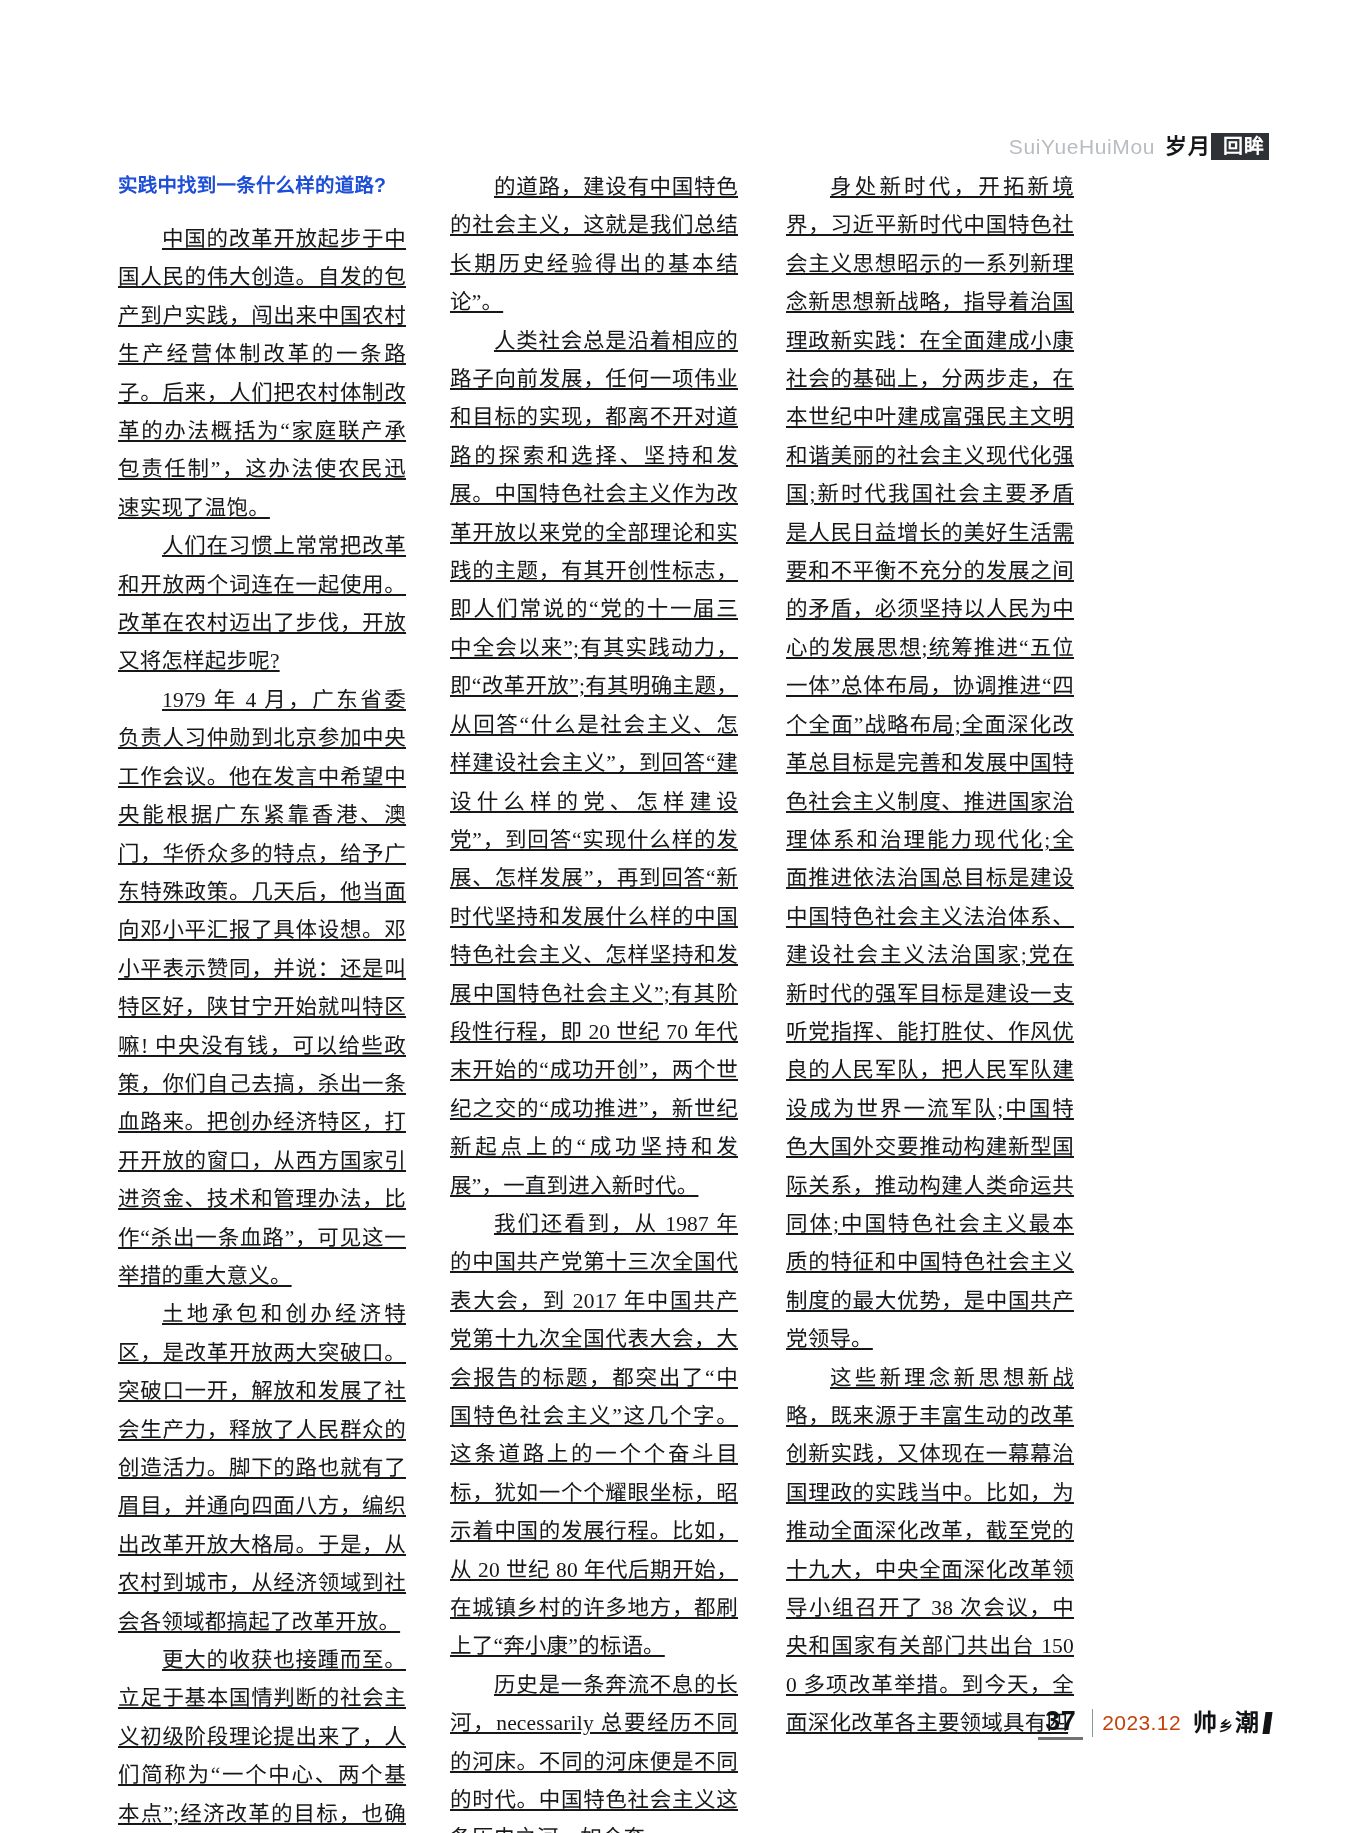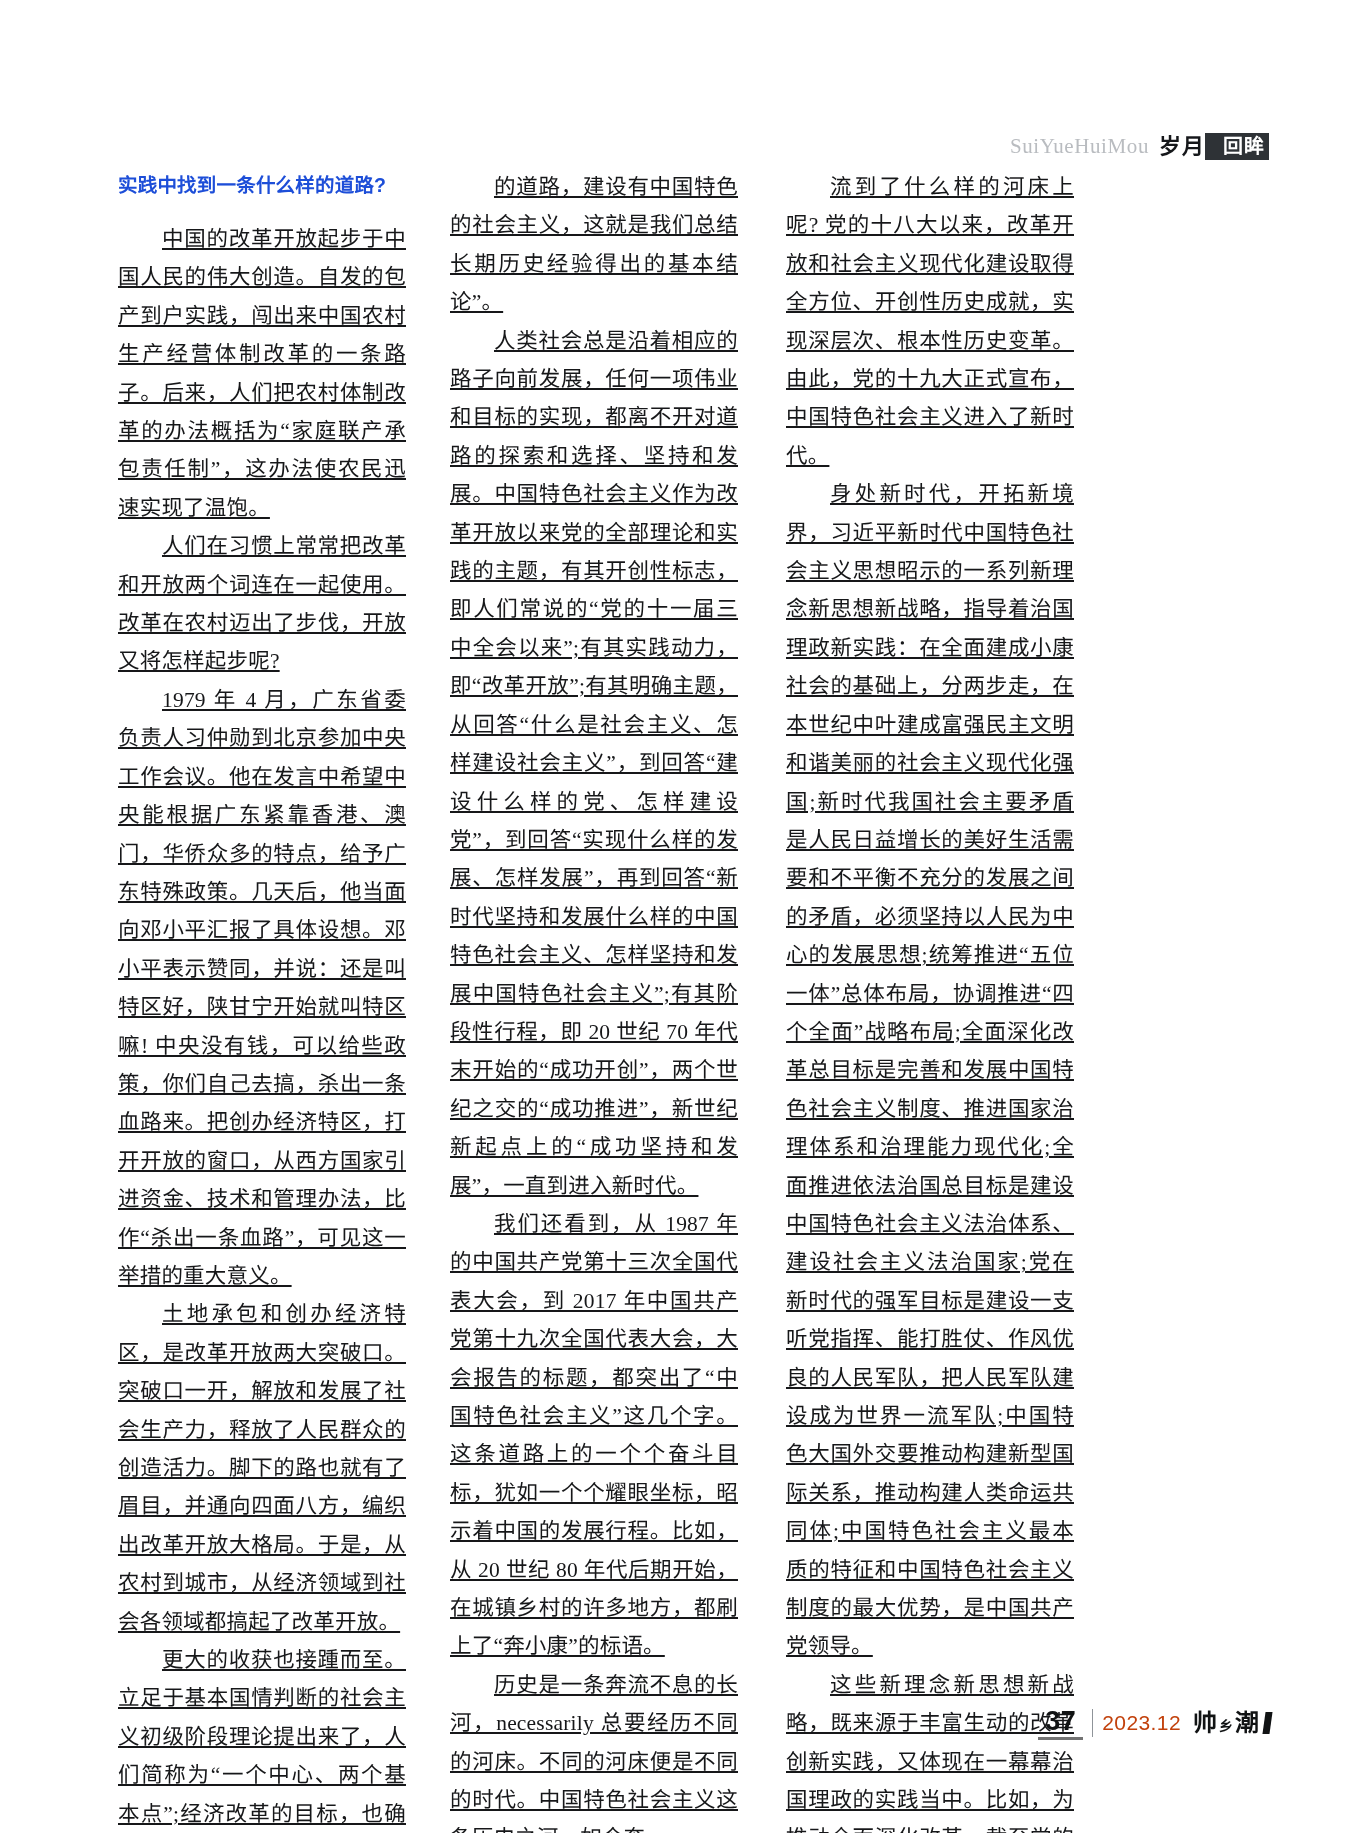--- a/index.html
+++ b/index.html
@@ -29,21 +29,21 @@
   .running-head {
     position: absolute;
     right: 92px;
     top: 126px;
     display: flex;
     align-items: flex-end;
     gap: 10px;
     height: 34px;
   }
   .rh-pinyin {
-    font-family: Liberation Serif, serif;
+    font-family: Liberation Sans, sans-serif;
     font-size: 21px;
     letter-spacing: 0.6px;
     color: #b9bcc0;
     line-height: 1;
     padding-bottom: 3px;
     white-space: nowrap;
   }
   .rh-cn {
     display: flex;
     align-items: stretch;
@@ -59,21 +59,21 @@
     letter-spacing: 1px;
     white-space: nowrap;
   }
   .rh-cn-box {
     font-family: "Liberation Sans", "DejaVu Sans", sans-serif;
     font-weight: bold;
     font-size: 20px;
     line-height: 27px;
     color: #ffffff;
     background: #2e3236;
-    padding: 0 4px 0 18px;
+    padding: 0 4px 0 12px;
     letter-spacing: 1px;
     white-space: nowrap;
   }
 
   
   .columns {
     position: absolute;
     left: 118px;
     top: 168px;
     width: 1130px;
@@ -204,21 +204,20 @@
     </div>
 
     <div class="col col-2">
       <p class="body">的道路，建设有中国特色的社会主义，这就是我们总结长期历史经验得出的基本结论”。</p>
       <p class="body">人类社会总是沿着相应的路子向前发展，任何一项伟业和目标的实现，都离不开对道路的探索和选择、坚持和发展。中国特色社会主义作为改革开放以来党的全部理论和实践的主题，有其开创性标志，即人们常说的“党的十一届三中全会以来”;有其实践动力，即“改革开放”;有其明确主题，从回答“什么是社会主义、怎样建设社会主义”，到回答“建设什么样的党、怎样建设党”，到回答“实现什么样的发展、怎样发展”，再到回答“新时代坚持和发展什么样的中国特色社会主义、怎样坚持和发展中国特色社会主义”;有其阶段性行程，即 20 世纪 70 年代末开始的“成功开创”，两个世纪之交的“成功推进”，新世纪新起点上的“成功坚持和发展”，一直到进入新时代。</p>
       <p class="body">我们还看到，从 1987 年的中国共产党第十三次全国代表大会，到 2017 年中国共产党第十九次全国代表大会，大会报告的标题，都突出了“中国特色社会主义”这几个字。这条道路上的一个个奋斗目标，犹如一个个耀眼坐标，昭示着中国的发展行程。比如，从 20 世纪 80 年代后期开始，在城镇乡村的许多地方，都刷上了“奔小康”的标语。</p>
       <p class="body">历史是一条奔流不息的长河，necessarily 总要经历不同的河床。不同的河床便是不同的时代。中国特色社会主义这条历史之河，如今奔</p>
     </div>
 
     <div class="col col-3">
-      <p class="body">流到了什么样的河床上呢? 党的十八大以来，改革开放和社会主义现代化建设取得全方位、开创性历史成就，实现深层次、根本性历史变革。由此，党的十九大正式宣布，中国特色社会主义进入了新时代。</p>
       <p class="body">身处新时代，开拓新境界，习近平新时代中国特色社会主义思想昭示的一系列新理念新思想新战略，指导着治国理政新实践：在全面建成小康社会的基础上，分两步走，在本世纪中叶建成富强民主文明和谐美丽的社会主义现代化强国;新时代我国社会主要矛盾是人民日益增长的美好生活需要和不平衡不充分的发展之间的矛盾，必须坚持以人民为中心的发展思想;统筹推进“五位一体”总体布局，协调推进“四个全面”战略布局;全面深化改革总目标是完善和发展中国特色社会主义制度、推进国家治理体系和治理能力现代化;全面推进依法治国总目标是建设中国特色社会主义法治体系、建设社会主义法治国家;党在新时代的强军目标是建设一支听党指挥、能打胜仗、作风优良的人民军队，把人民军队建设成为世界一流军队;中国特色大国外交要推动构建新型国际关系，推动构建人类命运共同体;中国特色社会主义最本质的特征和中国特色社会主义制度的最大优势，是中国共产党领导。</p>
       <p class="body">这些新理念新思想新战略，既来源于丰富生动的改革创新实践，又体现在一幕幕治国理政的实践当中。比如，为推动全面深化改革，截至党的十九大，中央全面深化改革领导小组召开了 38 次会议，中央和国家有关部门共出台 1500 多项改革举措。到今天，全面深化改革各主要领域具有四</p>
     </div>
 
   </div>
 
   <div class="footer">
     <span class="fo-page">37</span>
     <span class="fo-sep"></span>
     <span class="fo-date">2023.12</span>

